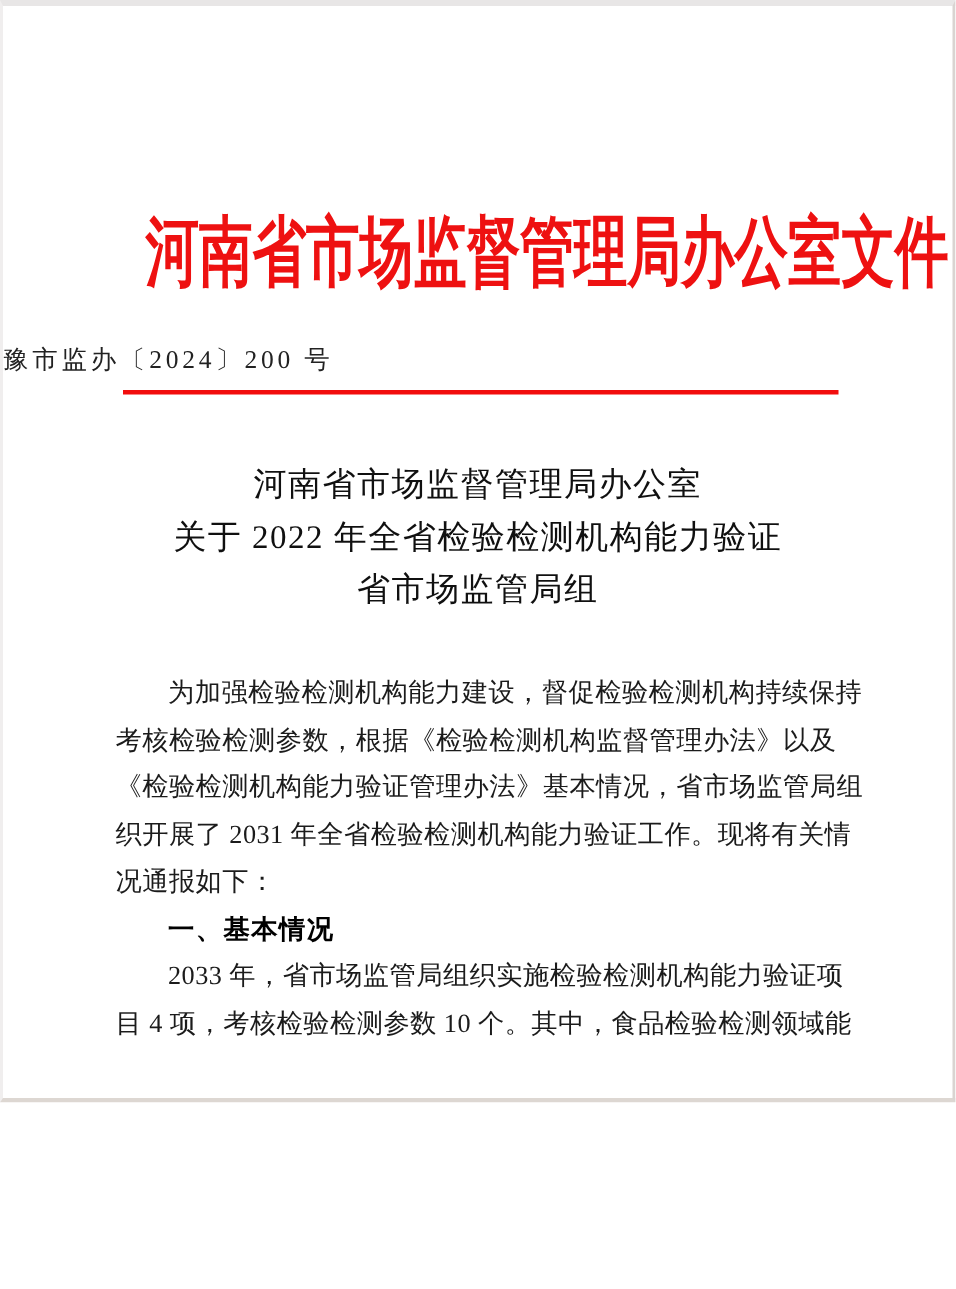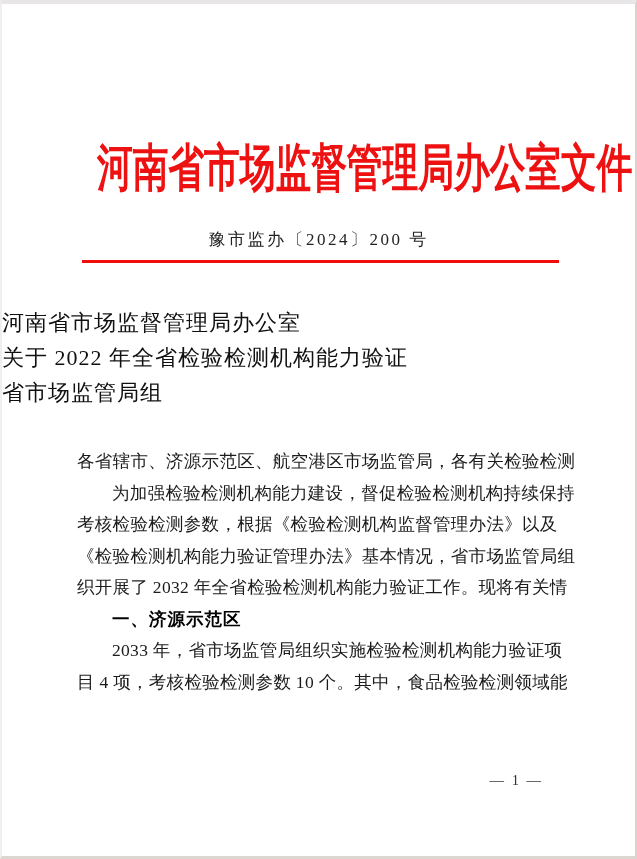--- a/index.html
+++ b/index.html
@@ -3,21 +3,21 @@
 <meta charset="utf-8">
 <style>
   html, body {
     margin: 0;
     padding: 0;
     background: #ffffff;
   }
   .page {
     position: relative;
     width: 637px;
-    height: 859px;
+    height: 735px;
     box-sizing: border-box;
     background: #ffffff;
     border-top: 4px solid #e8e6e6;
     border-left: 2px solid #f0eeee;
     border-right: 2px solid #d9d4d1;
     border-bottom: 3px solid #ddd7d2;
     overflow: hidden;
     font-family: "Liberation Serif", "DejaVu Serif", serif;
   }
   .red-header {
@@ -32,39 +32,40 @@
     white-space: nowrap;
     letter-spacing: 0px;
     transform: scaleX(0.70);
     transform-origin: 50% 50%;
   }
   .doc-number {
     position: absolute;
     top: 224px;
     left: 0;
     width: 100%;
-    text-align: center;
+    text-align: left;
     font-size: 17px;
     letter-spacing: 2.5px;
     color: #222222;
     white-space: nowrap;
   }
   .red-rule {
     position: absolute;
     top: 256px;
     left: 80px;
     width: 477px;
     height: 3px;
     background: #f20d0d;
   }
   .doc-title {
     position: absolute;
     top: 301px;
     left: 0;
     width: 100%;
+    text-align: center;
     font-size: 22px;
     line-height: 35px;
     color: #101010;
     letter-spacing: 1px;
   }
   .body-text {
     position: absolute;
     top: 442px;
     left: 75px;
     width: 492px;
@@ -106,25 +107,25 @@
 
   <div class="red-rule"></div>
 
   <div class="doc-title">
     <div>河南省市场监督管理局办公室</div>
     <div>关于 2022 年全省检验检测机构能力验证</div>
     <div>省市场监管局组</div>
   </div>
 
   <div class="body-text">
-    <div class="line">各省辖市、济源示范区、航空港区市场监管局，各有关检验检测</div>
     <div class="line indent">为加强检验检测机构能力建设，督促检验检测机构持续保持</div>
     <div class="line">考核检验检测参数，根据《检验检测机构监督管理办法》以及</div>
     <div class="line">《检验检测机构能力验证管理办法》基本情况，省市场监管局组</div>
-    <div class="line">织开展了 2032 年全省检验检测机构能力验证工作。现将有关情</div>
-    <div class="line indent heading">一、济源示范区</div>
+    <div class="line">织开展了 2031 年全省检验检测机构能力验证工作。现将有关情</div>
+    <div class="line">况通报如下：</div>
+    <div class="line indent heading">一、基本情况</div>
     <div class="line indent">2033 年，省市场监管局组织实施检验检测机构能力验证项</div>
     <div class="line">目 4 项，考核检验检测参数 10 个。其中，食品检验检测领域能</div>
   </div>
 
   <div class="page-number">— 1 —</div>
 
 </div>
 
 </body></html>

